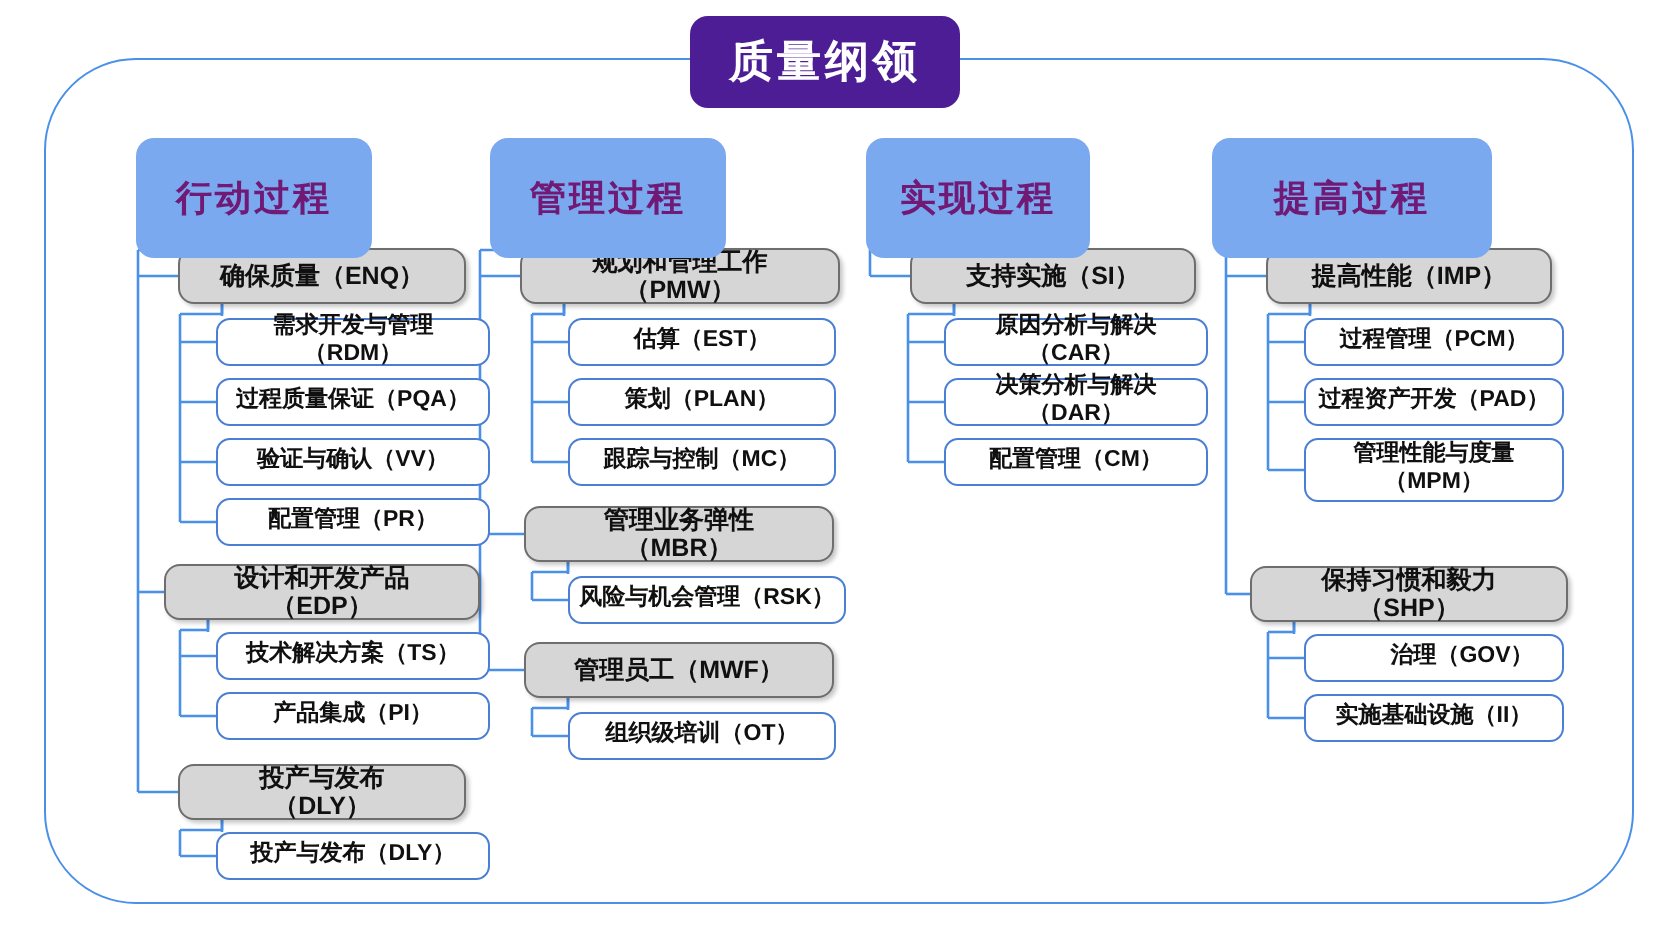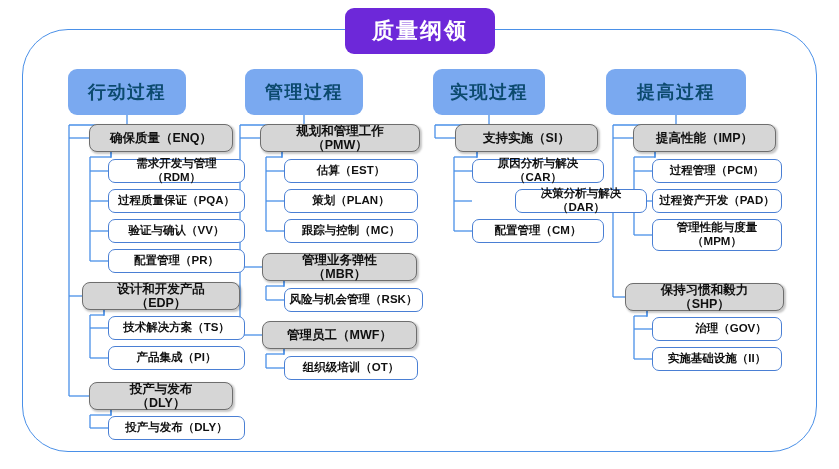--- a/index.html
+++ b/index.html
@@ -27,40 +27,40 @@
     width: 795px; height: 423px;
     border: 1.6px solid #4a90e8;
     border-radius: 46px;
     background: transparent;
   }
 
   
   .root-title {
     position: absolute;
     left: 345px; top: 8px;
-    width: 150px; height: 46px;
-    background: #6d28d9;
+    width: 135px; height: 46px;
+    background: #4c1d95;
     border-radius: 9px;
     color: #ffffff;
     font-size: 22px;
     font-weight: bold;
     letter-spacing: 2px;
     display: flex;
     align-items: center;
     justify-content: center;
     z-index: 5;
   }
 
   
   .col-header {
     position: absolute;
-    height: 46px;
+    height: 60px;
     background: #7aa9f0;
     border-radius: 9px;
-    color: #0c4a6e;
+    color: #701a75;
     font-size: 18px;
     font-weight: bold;
     letter-spacing: 1.5px;
     display: flex;
     align-items: center;
     justify-content: center;
     z-index: 4;
   }
 
   
@@ -233,21 +233,21 @@
   <div class="node2" style="left:262px; top:253px; width:155px; height:28px;">管理业务弹性（MBR）</div>
   <div class="node3" style="left:284px; top:288px; width:139px; height:24px;">风险与机会管理（RSK）</div>
 
   <div class="node2" style="left:262px; top:321px; width:155px; height:28px;">管理员工（MWF）</div>
   <div class="node3" style="left:284px; top:356px; width:134px; height:24px;">组织级培训（OT）</div>
 
   <div class="col-header" style="left:433px; top:69px; width:112px;">实现过程</div>
 
   <div class="node2" style="left:455px; top:124px; width:143px; height:28px;">支持实施（SI）</div>
   <div class="node3" style="left:472px; top:159px; width:132px; height:24px;">原因分析与解决（CAR）</div>
-  <div class="node3" style="left:472px; top:189px; width:132px; height:24px;margin-left:43px;">决策分析与解决（DAR）</div>
+  <div class="node3" style="left:472px; top:189px; width:132px; height:24px;">决策分析与解决（DAR）</div>
   <div class="node3" style="left:472px; top:219px; width:132px; height:24px;">配置管理（CM）</div>
 
   <div class="col-header" style="left:606px; top:69px; width:140px;">提高过程</div>
 
   <div class="node2" style="left:633px; top:124px; width:143px; height:28px;">提高性能（IMP）</div>
   <div class="node3" style="left:652px; top:159px; width:130px; height:24px;">过程管理（PCM）</div>
   <div class="node3" style="left:652px; top:189px; width:130px; height:24px;">过程资产开发（PAD）</div>
   <div class="node3" style="left:652px; top:219px; width:130px; height:32px;">管理性能与度量（MPM）</div>
 
   <div class="node2" style="left:625px; top:283px; width:159px; height:28px;">保持习惯和毅力（SHP）</div>

